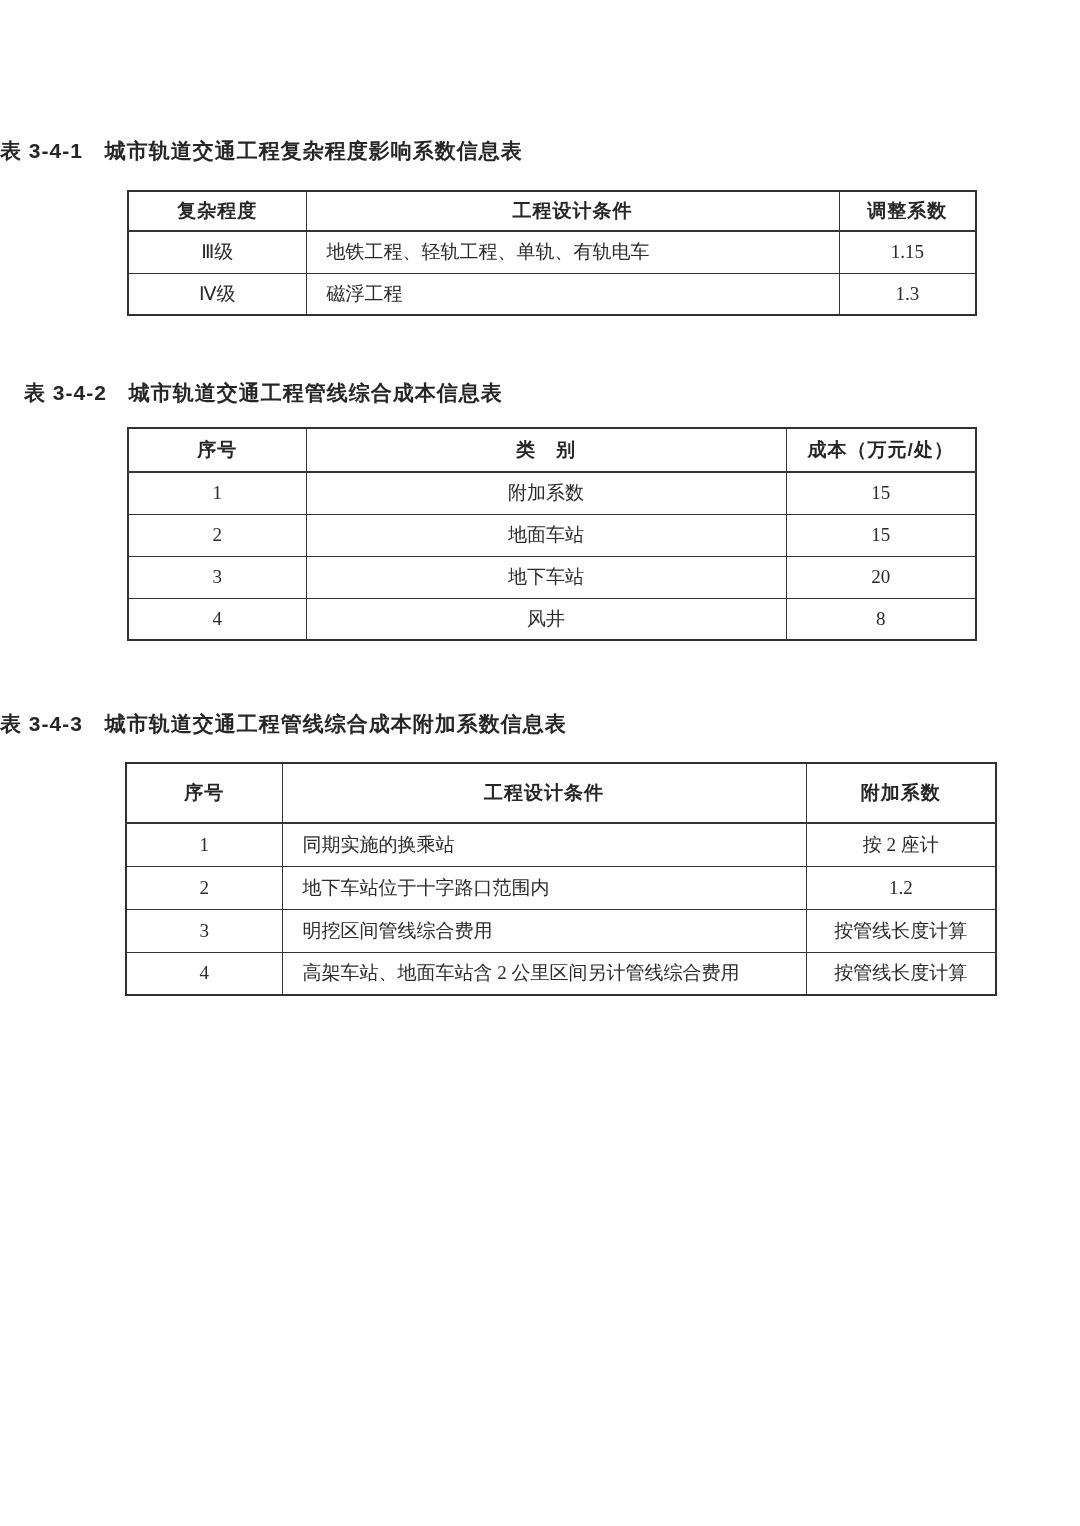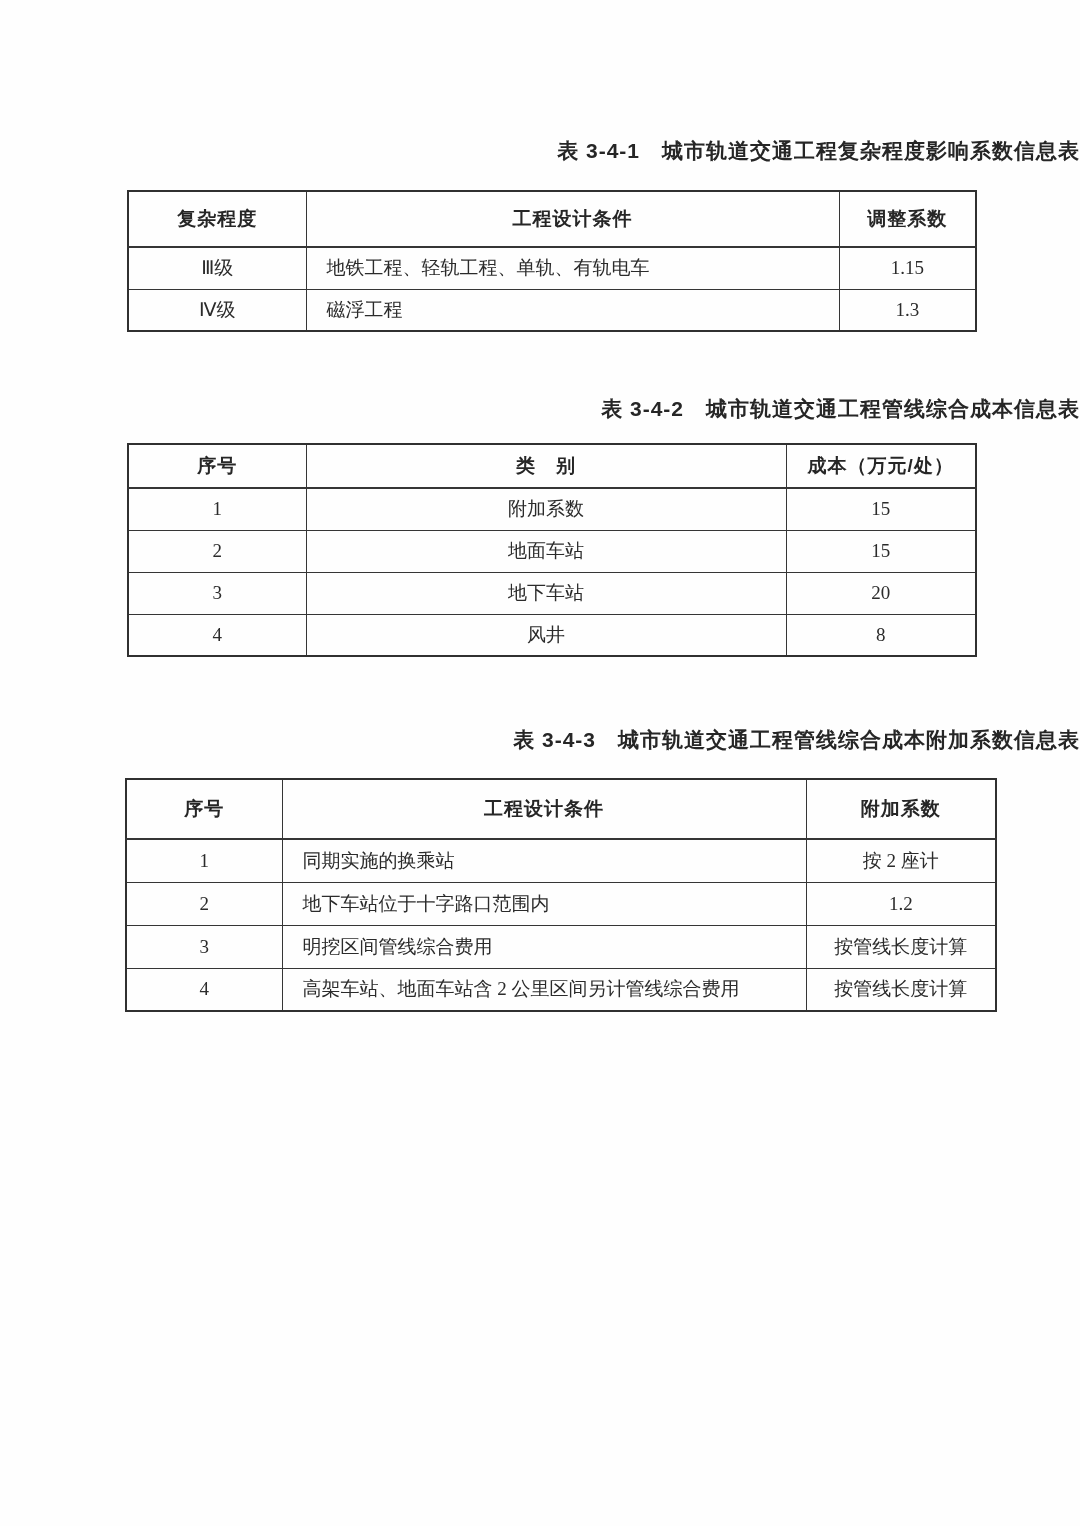--- a/index.html
+++ b/index.html
@@ -14,21 +14,21 @@
     margin: 0 auto;
     background: #fefefe;
     color: #2b2b2b;
     font-family: "Liberation Serif", serif;
     overflow: hidden;
     box-sizing: border-box;
     padding-top: 136px;
   }
   .tbl-title {
     margin: 0;
-    text-align: right;
+    text-align: left;
     font-family: "Liberation Sans", sans-serif;
     font-weight: bold;
     font-size: 21px;
     line-height: 30px;
     color: #262626;
     letter-spacing: 1px;
   }
   table.tbl {
     border-collapse: collapse;
     table-layout: fixed;
@@ -55,21 +55,21 @@
   }
   table.tbl td.al {
     text-align: left;
     padding-left: 20px;
   }
   
   .tbl1 { width: 848px; margin: 24px 0 0 127px; }
   .tbl1 col.c1 { width: 178px; }
   .tbl1 col.c2 { width: 533px; }
   .tbl1 col.c3 { width: 137px; }
-  .tbl1 tr.hdr  { height: 56px; }
+  .tbl1 tr.hdr  { height: 40px; }
   .tbl1 tr.row  { height: 42px; }
   
   .tbl2 { width: 848px; margin: 19px 0 0 127px; }
   .tbl2 col.c1 { width: 178px; }
   .tbl2 col.c2 { width: 480px; }
   .tbl2 col.c3 { width: 190px; }
   .tbl2 tr.hdr  { height: 44px; }
   .tbl2 tr.row  { height: 42px; }
   
   .tbl3 { width: 870px; margin: 23px 0 0 125px; }

